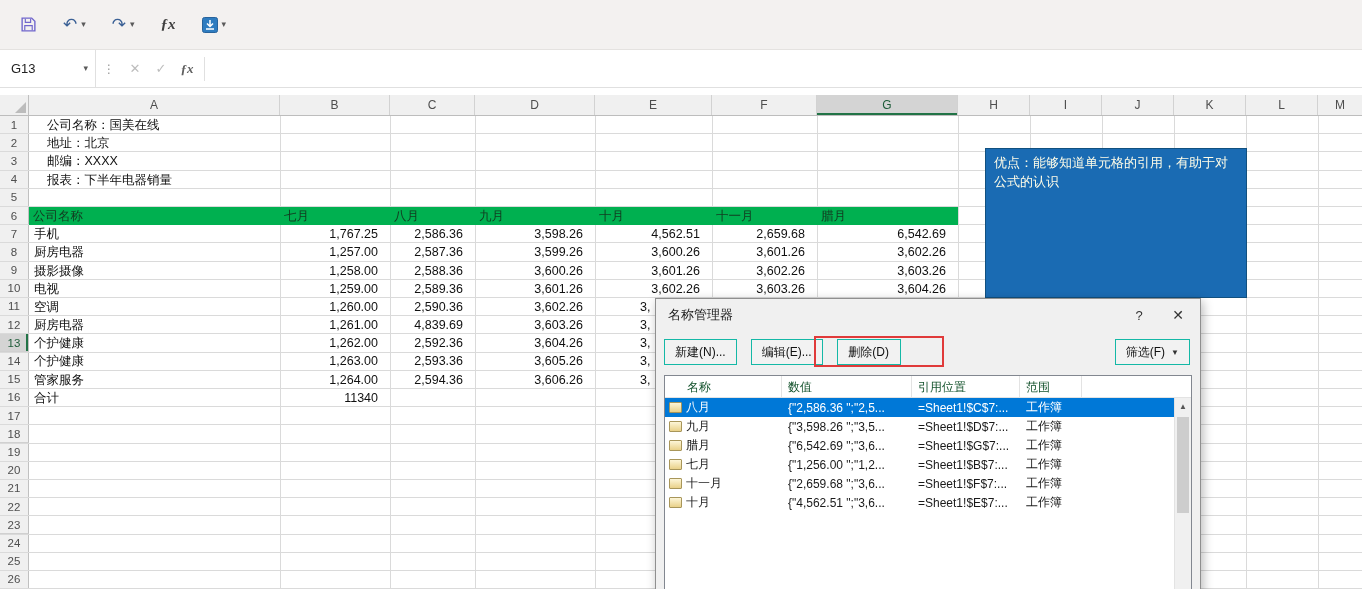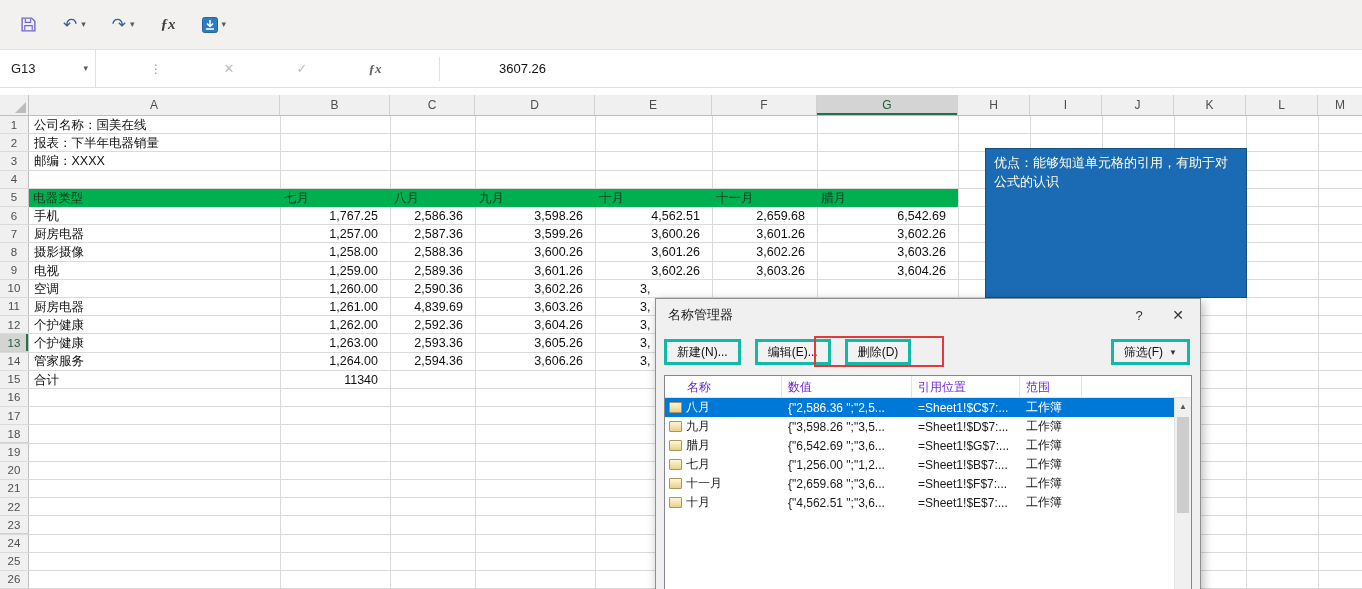--- a/index.html
+++ b/index.html
@@ -8,21 +8,21 @@
 
   
   .qat{height:50px;background:#f3f1f0;border-bottom:1px solid #e4e2e0;display:flex;align-items:center;padding-left:14px;}
   .qbtn{background:none;border:none;display:flex;align-items:flex-end;gap:4px;margin-left:26px;cursor:pointer;height:26px;align-items:center;}
   .qbtn:first-child{margin-left:6px;}
   .uglyph{font-size:17px;color:#3a6095;line-height:1;}
   .caret{font-size:9px;color:#5a5a5a;line-height:1;}
   .fxq{font-style:italic;font-family:"Liberation Serif",serif;font-weight:700;font-size:15px;color:#3f3f3f;}
 
   
-  .frow{height:38px;background:#fff;border-bottom:1px solid #e0e0e0;display:flex;align-items:center;gap:47px;}
+  .frow{height:38px;background:#fff;border-bottom:1px solid #e0e0e0;display:flex;align-items:center;}
   .namebox{width:96px;height:100%;display:flex;align-items:center;justify-content:space-between;padding:0 7px 0 11px;font-size:13px;color:#222;border-right:1px solid #e0e0e0;cursor:pointer;}
   .dots{width:26px;text-align:center;color:#9a9a9a;font-size:12px;}
   .fbtn{width:26px;text-align:center;font-size:13px;cursor:pointer;}
   .dis{color:#bdbdbd;}
   .fxb{font-style:italic;font-family:"Liberation Serif",serif;font-weight:700;color:#616161;}
   .fsep{width:1px;height:24px;background:#e0e0e0;margin:0 6px 0 4px;}
   .finput{flex:1;font-size:13px;color:#111;padding-left:6px;}
 
   .gap{height:6px;background:#fff;}
 
@@ -50,41 +50,41 @@
   .rh.sel{background:#d4d4d4;box-shadow:inset -2px 0 0 #217346;color:#1e5c39;}
 
   .cells{position:absolute;left:0;top:21px;right:0;bottom:0;
     background-image:repeating-linear-gradient(to bottom,transparent 0,transparent 17.2px,#dadada 17.2px,#dadada 18.2px);}
   .vlines i{position:absolute;top:0;bottom:0;width:1px;background:#dadada;}
   .rows{position:absolute;left:0;top:0;right:0;}
   .srow{display:flex;height:18.2px;margin-left:29px;}
   .cell{line-height:18.2px;font-size:12.5px;color:#111;white-space:nowrap;overflow:hidden;cursor:cell;}
   .ca{width:251px;}.cb{width:110px;}.cc{width:85px;}.cd{width:120px;padding-left:8px;}.ce{width:117px;}.cf{width:105px;}.cg{width:141px;}
   .lab{padding-left:5px;}
-  .info{width:420px;padding-left:5px;}
+  .info{width:420px;padding-left:18px;}
   .num{text-align:right;padding-right:12px;}
   .num.trunc{text-align:left;padding-left:45px;padding-right:0;}
   .green .cell{background:#00b050;color:#123a20;text-align:left;padding-left:4px;}
 
   
   .comment{position:absolute;left:985px;top:148px;width:262px;height:150px;background:#1a6bb3;border:1px solid #11507f;color:#fffde8;font-size:13px;line-height:1.45;padding:5px 8px;z-index:5;cursor:pointer;}
 
   
   .dialog{position:absolute;left:655px;top:298px;width:546px;height:320px;background:#f0f0f0;border:1px solid #8f8f8f;box-shadow:2px 3px 10px rgba(0,0,0,.28);z-index:10;}
   .dtitle{height:32px;display:flex;align-items:center;padding-left:12px;font-size:13px;color:#1a1a1a;}
   .dhelp{margin-left:auto;width:34px;text-align:center;font-size:13px;color:#333;cursor:pointer;}
   .dclose{width:44px;height:32px;line-height:32px;text-align:center;font-size:14px;color:#333;cursor:pointer;}
   .dbtns{position:relative;height:40px;padding:8px 8px 0 8px;display:flex;gap:14px;}
-  .dbtn{height:26px;min-width:64px;background:#f2f2f2;border:3px solid #14b8a6;font-size:12px;color:#111;padding:0 10px;cursor:pointer;font-family:inherit;}
+  .dbtn{height:26px;min-width:64px;background:#f2f2f2;border:1px solid #14b8a6;font-size:12px;color:#111;padding:0 10px;cursor:pointer;font-family:inherit;}
   .dbtn.filter{position:absolute;right:10px;top:8px;min-width:70px;display:flex;align-items:center;justify-content:center;gap:6px;}
   .fcaret{font-size:8px;color:#333;}
   .redbox{position:absolute;left:158px;top:5px;width:130px;height:31px;border:2px solid #e03a3a;pointer-events:none;}
   .dlist{position:absolute;left:8px;right:8px;top:76px;height:246px;background:#fff;border:1px solid #828790;}
   .lhead{display:flex;height:22px;border-bottom:1px solid #e3e3e3;}
-  .lh{font-size:12px;color:#6d28d9;line-height:22px;border-right:1px solid #e3e3e3;padding-left:6px;white-space:nowrap;overflow:hidden;}
+  .lh{font-size:12px;color:#14532d;line-height:22px;border-right:1px solid #e3e3e3;padding-left:6px;white-space:nowrap;overflow:hidden;}
   .w-name{width:117px;}.w-val{width:130px;}.w-ref{width:108px;}.w-scope{width:62px;}.w-note{flex:1;border-right:none;margin-top:27px;}
   .lh.w-name{padding-left:22px;}
   .lrows{position:absolute;left:0;right:17px;top:22px;bottom:0;overflow:hidden;}
   .lrow{display:flex;height:19px;align-items:center;font-size:12px;color:#1a1a1a;cursor:pointer;}
   .lrow.selected{background:#0078d7;color:#fff;}
   .lc{white-space:nowrap;overflow:hidden;padding-left:6px;}
   .lc.w-name{display:flex;align-items:center;padding-left:4px;gap:4px;}
   .tagicon{display:inline-block;width:13px;height:11px;background:linear-gradient(#fdf6d8,#e9d189);border:1px solid #a8965a;border-radius:1px;flex:none;}
   .lscroll{position:absolute;top:22px;right:0;bottom:0;width:17px;background:#f0f0f0;border-left:1px solid #e3e3e3;cursor:pointer;}
   .sup{display:block;height:17px;line-height:17px;text-align:center;font-size:8px;color:#555;}
@@ -123,21 +123,20 @@
 <div class="frow">
   <div class="namebox">
     <span>G13</span>
     <span class="caret">▾</span>
   </div>
   <span class="dots">⋮</span>
   <span class="fbtn dis">✕</span>
   <span class="fbtn dis">✓</span>
   <span class="fbtn fxb">ƒx</span>
   <div class="fsep"></div>
-  <div class="finput">3607.26</div>
 </div>
 
 <div class="gap"></div>
 
 <div class="sheet">
   <div class="colrow">
     <div class="corner">
         <i class="tri"></i>
       </div>
     <div class="col-cells">
@@ -240,32 +239,35 @@
         <i style="left:1246px"></i>
         <i style="left:1318px"></i>
     </div>
     <div class="rows">
       <div>
 
           <div class="srow">
             <div class="cell info">公司名称：国美在线</div>
           </div>
 
+          <div class="srow">
+            <div class="cell info">地址：北京</div>
+          </div>
+
+          <div class="srow">
+            <div class="cell info">邮编：XXXX</div>
+          </div>
 
           <div class="srow">
             <div class="cell info">报表：下半年电器销量</div>
-          </div>
-
-          <div class="srow">
-            <div class="cell info">邮编：XXXX</div>
           </div>
         </div>
       <div class="srow"></div>
       <div class="srow green">
-        <div class="cell ca">电器类型</div>
+        <div class="cell ca">公司名称</div>
         <div class="cell cb">七月</div>
         <div class="cell cc">八月</div>
         <div class="cell cd">九月</div>
         <div class="cell ce">十月</div>
         <div class="cell cf">十一月</div>
         <div class="cell cg">腊月</div>
       </div>
       <div>
 
           <div class="srow">

